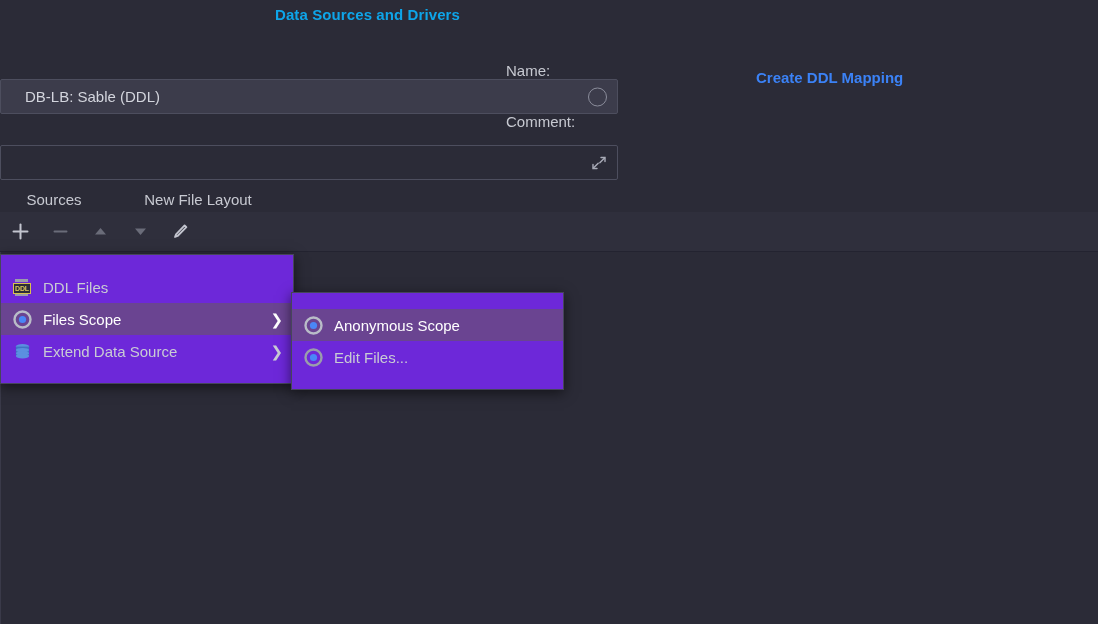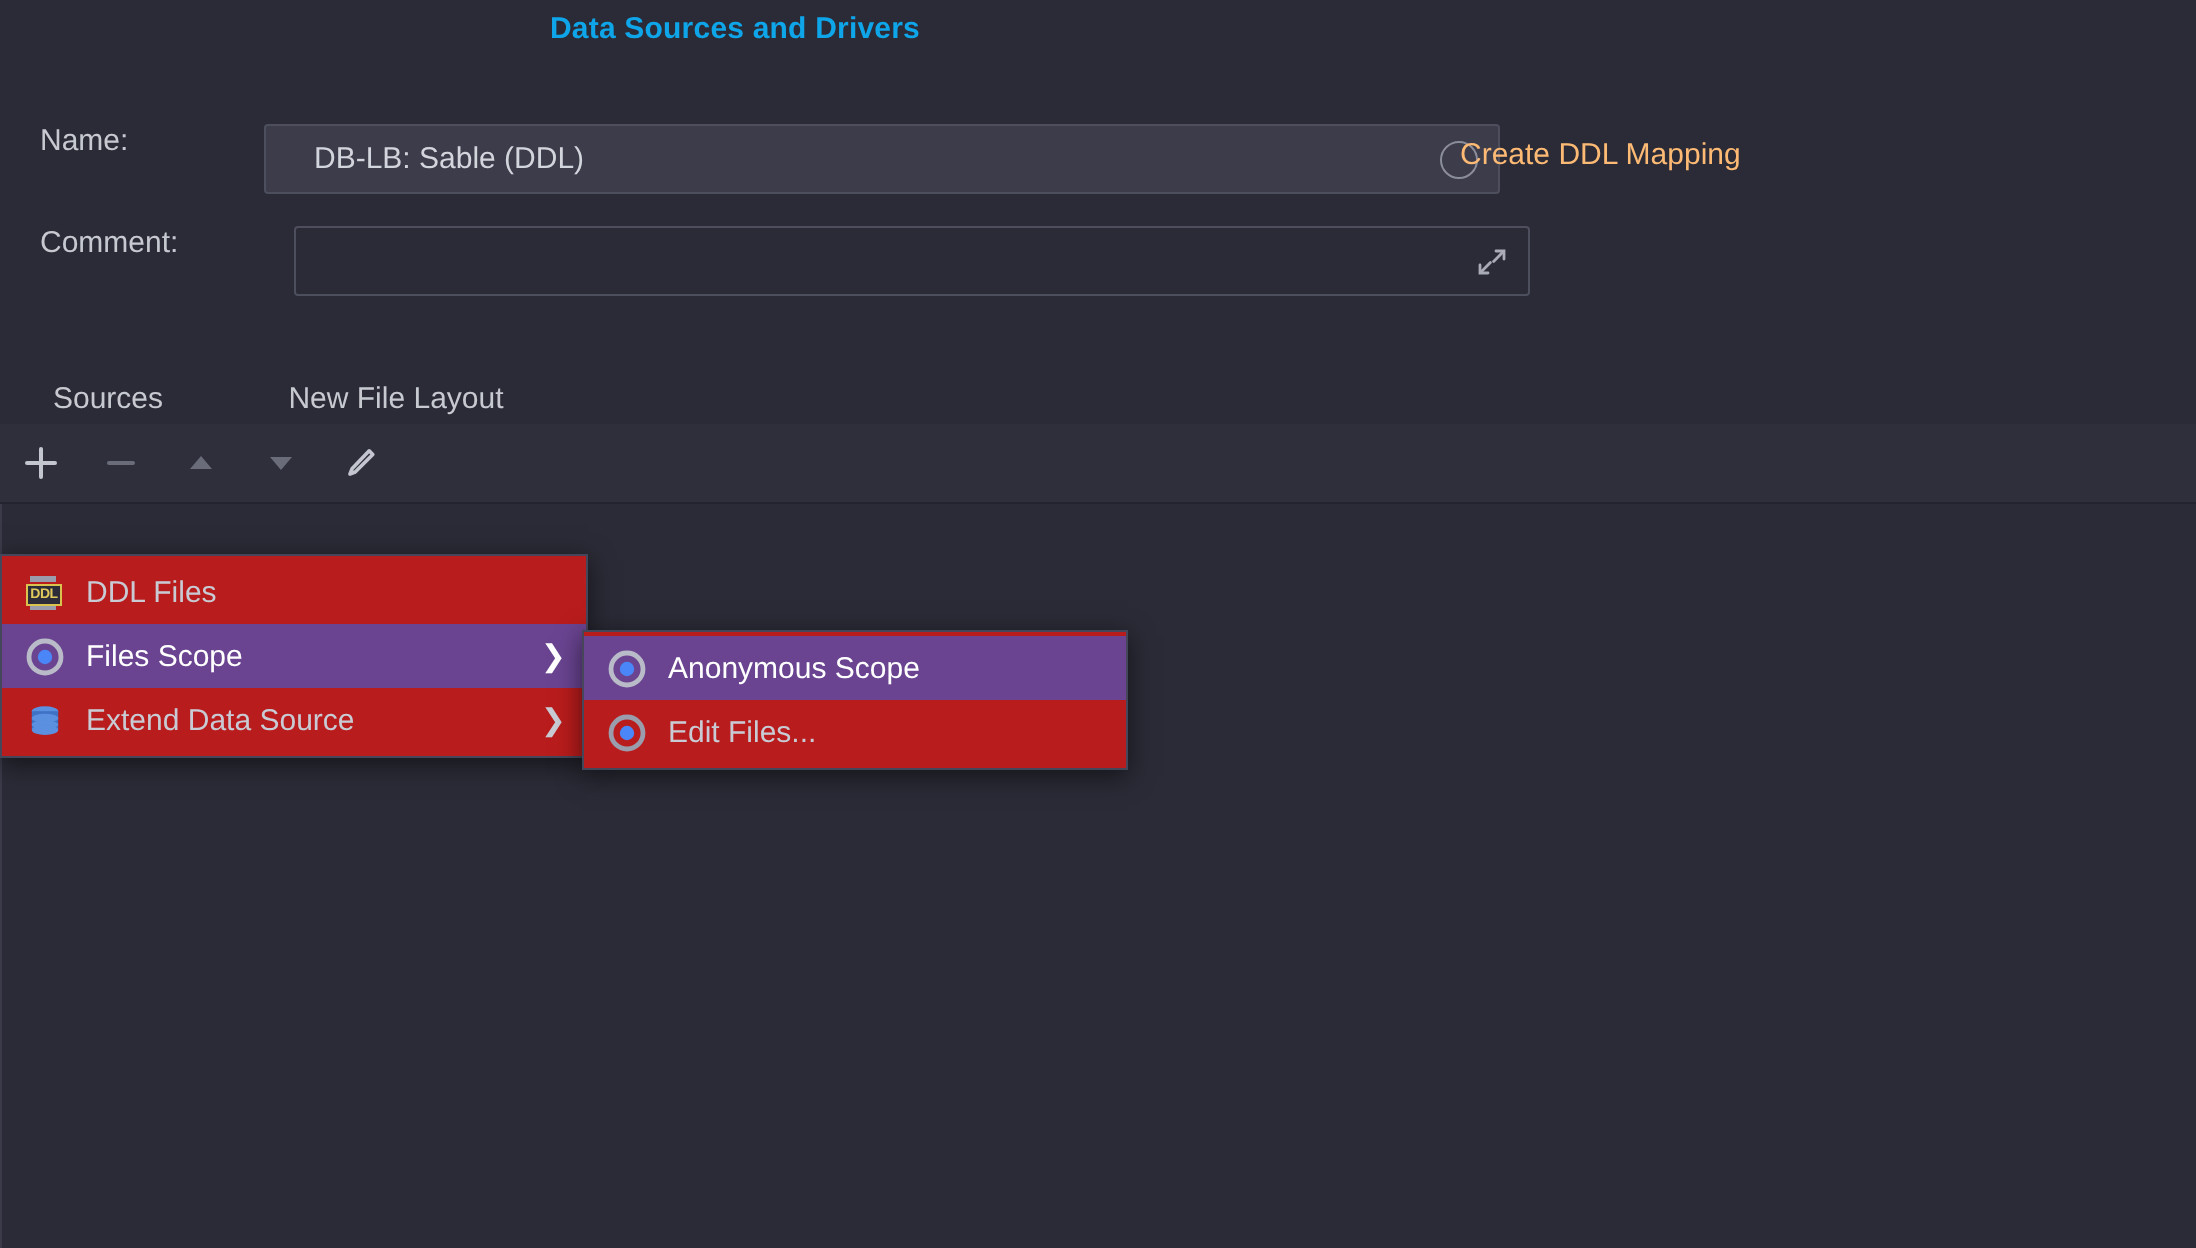--- a/index.html
+++ b/index.html
@@ -28,21 +28,22 @@
     font-weight: bold;
     color: #0ea5e9;
     letter-spacing: 0.1px;
   }
 
   
   .form-row {
     position: absolute;
     left: 0;
     display: flex;
-    align-items: flex-start;
+    align-items: flex-end;
+    flex-direction: column;
   }
   .row-name    { top: 62px; }
   .row-comment { top: 113px; gap: 15px; }
 
   .field-label {
     width: 132px;
     padding-left: 20px;
     box-sizing: border-box;
     font-size: 15px;
     color: #c7c9d1;
@@ -92,23 +93,24 @@
     color: #a9abb7;
   }
 
   .link {
     font-size: 15px;
     color: #7a93e8;
     cursor: pointer;
   }
   .create-ddl-link {
     position: absolute;
-    left: 730px;
+    left: 756px;
     top: 69px;
-    color: #fdba74;
+    color: #3b82f6;
+    font-weight: bold;
   }
 
   
   .tab-strip {
     position: absolute;
     left: 0;
     top: 182px;
     width: 956px;
     height: 39px;
   }
@@ -173,27 +175,26 @@
     width: 1098px;
     height: 372px;
     background: #2b2b37;
     border-left: 1px solid #3a3a49;
     box-sizing: border-box;
   }
 
   
   .menu {
     position: absolute;
-    background: #b91c1c;
+    background: #6d28d9;
     border: 1px solid #46465a;
     box-shadow: 0 3px 12px rgba(0,0,0,0.55);
-    padding: 2px 0;
+    padding: 16px 0;
     box-sizing: border-box;
     z-index: 40;
-    margin-top: 23px;
   }
   .menu-main {
     left: 0;
     top: 254px;
     width: 294px;
   }
   .menu-sub {
     left: 291px;
     top: 292px;
     width: 273px;

